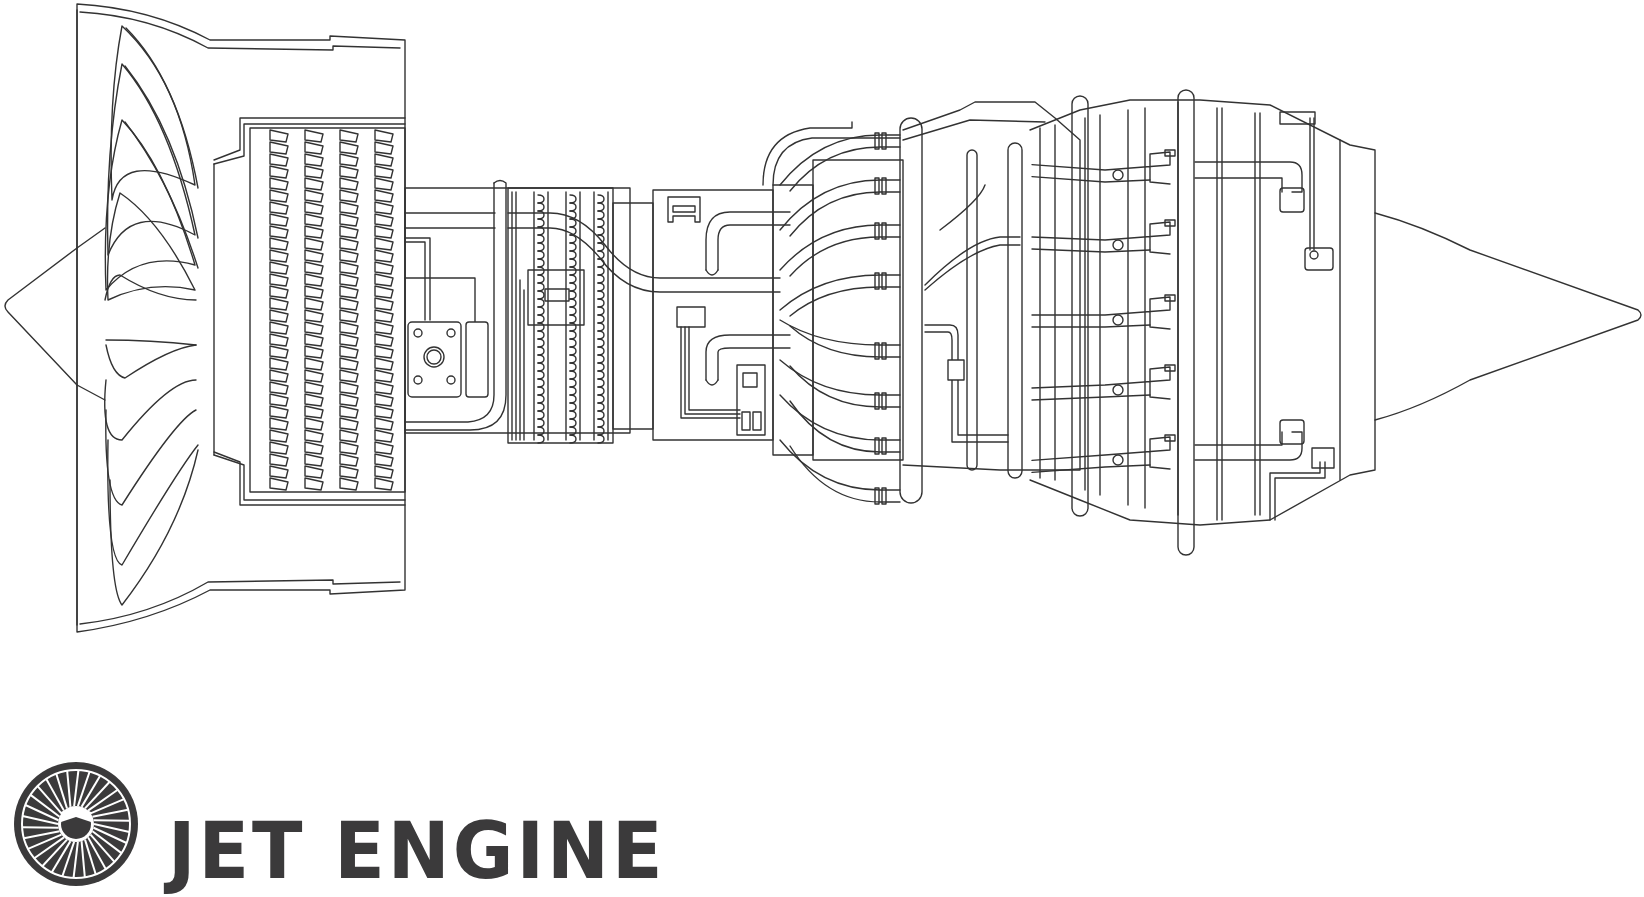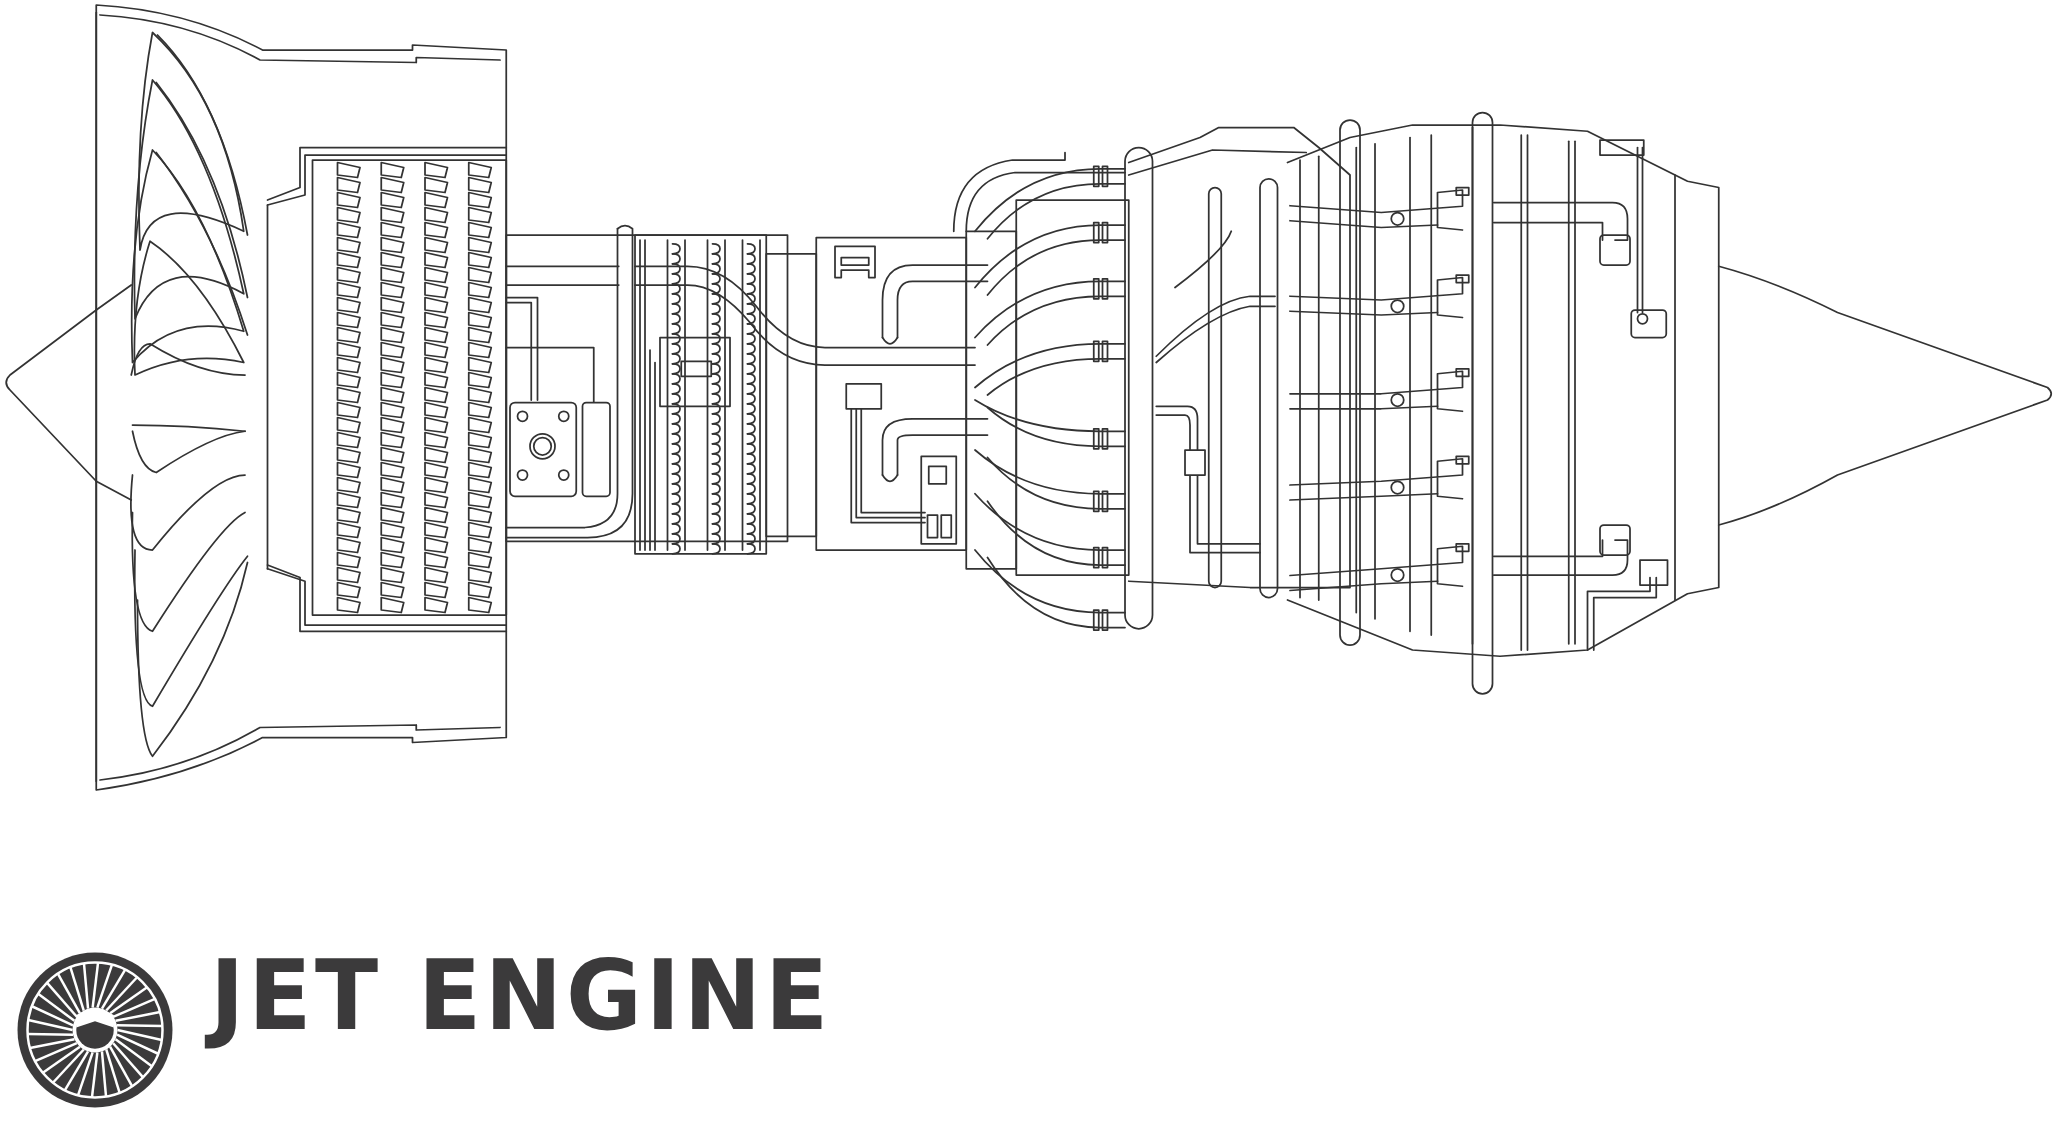--- a/index.html
+++ b/index.html
@@ -1,21 +1,21 @@
 <!DOCTYPE html>
 <html><head>
 <meta charset="utf-8">
 <style>
   html, body { margin: 0; padding: 0; background: #ffffff; }
   body { width: 1644px; height: 897px; position: relative; overflow: hidden; font-family: "DejaVu Sans", sans-serif; }
   #engine { position: absolute; left: 0; top: 0; width: 1644px; height: 700px; }
   #engine svg { width: 100%; height: 100%; }
   .ln { fill: none; stroke: #333333; stroke-width: 1.4; stroke-linejoin: round; stroke-linecap: round; }
   .lf { fill: #ffffff; stroke: #333333; stroke-width: 1.4; stroke-linejoin: round; }
-  #brand { position: absolute; left: 12px; top: 760px; height: 128px; display: flex; align-items: flex-start; }
+  #brand { position: absolute; left: 12px; top: 760px; height: 128px; display: flex; align-items: flex-end; }
   #logo { width: 128px; height: 128px; }
   #title { margin-left: 28px; font-family: "DejaVu Sans", sans-serif; font-weight: bold; font-size: 74px; letter-spacing: 3px; color: #3b3a3b; line-height: 1; transform: scaleY(1.05); }
 </style>
 </head>
 <body>
 
 <div id="engine">
 <svg viewBox="0 0 1644 700" xmlns="http://www.w3.org/2000/svg">
 
   <g>

